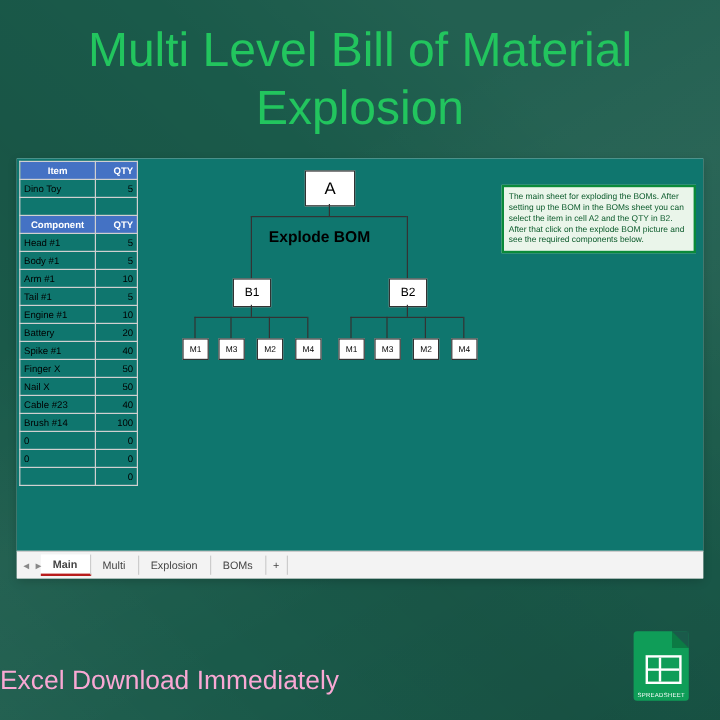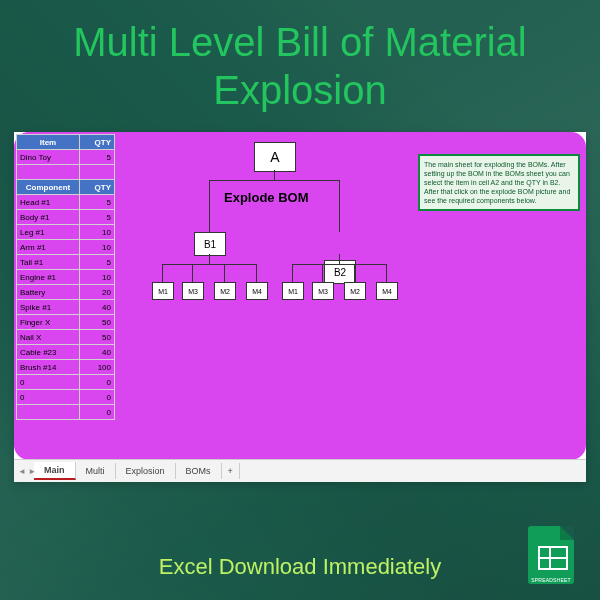--- a/index.html
+++ b/index.html
@@ -26,22 +26,21 @@
   .spreadsheet-card {
     background: #fff;
     margin: 8px 14px 0;
     height: 350px;
     position: relative;
     box-shadow: 0 2px 8px rgba(0,0,0,0.2);
   }
   .sheet-content {
     position: absolute;
     top: 0; left: 0; right: 0; bottom: 22px;
-    background: #d946ef;
-    border-radius: 15px;
+    background: #0f766e;
   }
   .table-area {
     position: absolute;
     left: 2px;
     top: 2px;
     font-size: 8px;
   }
   .table-area table {
     border-collapse: collapse;
   }
@@ -70,21 +69,21 @@
     border: 1px solid #333;
     background: #fff;
     text-align: center;
     font-size: 10px;
     display: flex;
     align-items: center;
     justify-content: center;
   }
   .node-a { left: 110px; top: 0; width: 40px; height: 28px; font-size: 14px; }
   .node-b1 { left: 50px; top: 90px; width: 30px; height: 22px; }
-  .node-b2 { left: 180px; top: 90px; width: 30px; height: 22px; margin-top: 28px; }
+  .node-b2 { left: 180px; top: 90px; width: 30px; height: 22px; }
   .node-m { width: 20px; height: 16px; top: 140px; font-size: 7px; }
   .explode-label {
     position: absolute;
     left: 80px;
     top: 48px;
     font-size: 13px;
     font-weight: bold;
   }
   .line {
     position: absolute;
@@ -129,22 +128,21 @@
     position: absolute;
     left: 4px;
     font-size: 8px;
     color: #888;
   }
   .footer {
     position: absolute;
     bottom: 20px;
     left: 0;
     right: 0;
-    text-align: center;
-    color: #bef264;
+    color: #f9a8d4;
     font-size: 22px;
     font-weight: 300;
   }
   .sheets-icon {
     position: absolute;
     right: 26px;
     bottom: 14px;
     width: 46px;
     height: 60px;
   }
@@ -216,24 +214,20 @@
           <td class="hdr col-item">Component</td>
           <td class="hdr col-qty">QTY</td>
         </tr>
         <tr>
               <td class="col-item">Head #1</td>
               <td class="col-qty">5</td>
             </tr>
         <tr>
               <td class="col-item">Body #1</td>
               <td class="col-qty">5</td>
-            </tr>
-        <tr>
-              <td class="col-item">Leg #1</td>
-              <td class="col-qty">10</td>
             </tr>
         <tr>
               <td class="col-item">Arm #1</td>
               <td class="col-qty">10</td>
             </tr>
         <tr>
               <td class="col-item">Tail #1</td>
               <td class="col-qty">5</td>
             </tr>
         <tr>

